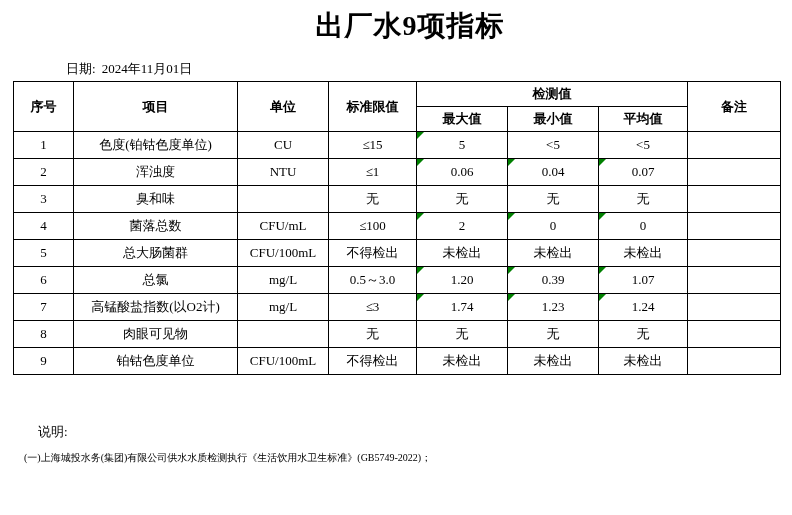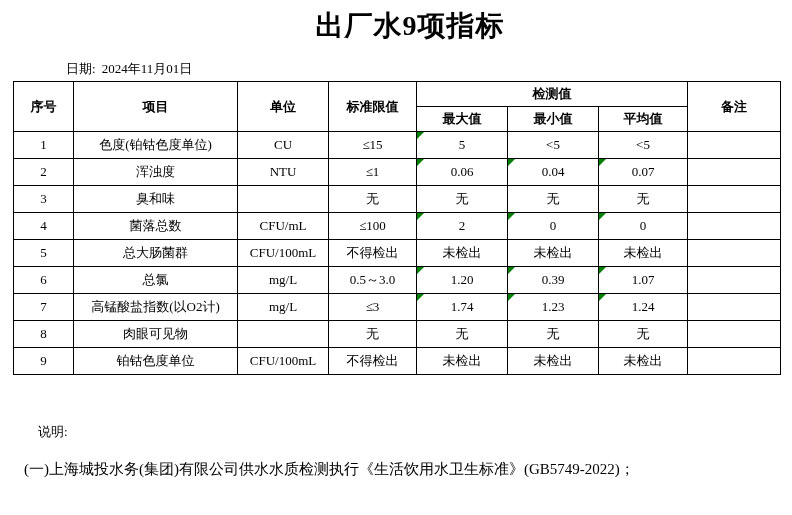--- a/index.html
+++ b/index.html
@@ -57,22 +57,22 @@
     border-top: 7px solid var(--flag-green, #008000);
     border-right: 7px solid transparent;
   }
 
   .notes-label {
     position: absolute; top: 423px; left: 10px;
     font-size: 13px;
     margin-left: 28px;
   }
   .notes {
-    position: absolute; top: 460px; left: 24px;
-    font-size: 15px;
+    position: absolute; top: 449px; left: 24px;
+    font-size: 10px;
     line-height: 18px;
   }
 </style>
 </head>
 <body>
 
 <div class="page">
 
   <div class="title">出厂水9项指标</div>
 

